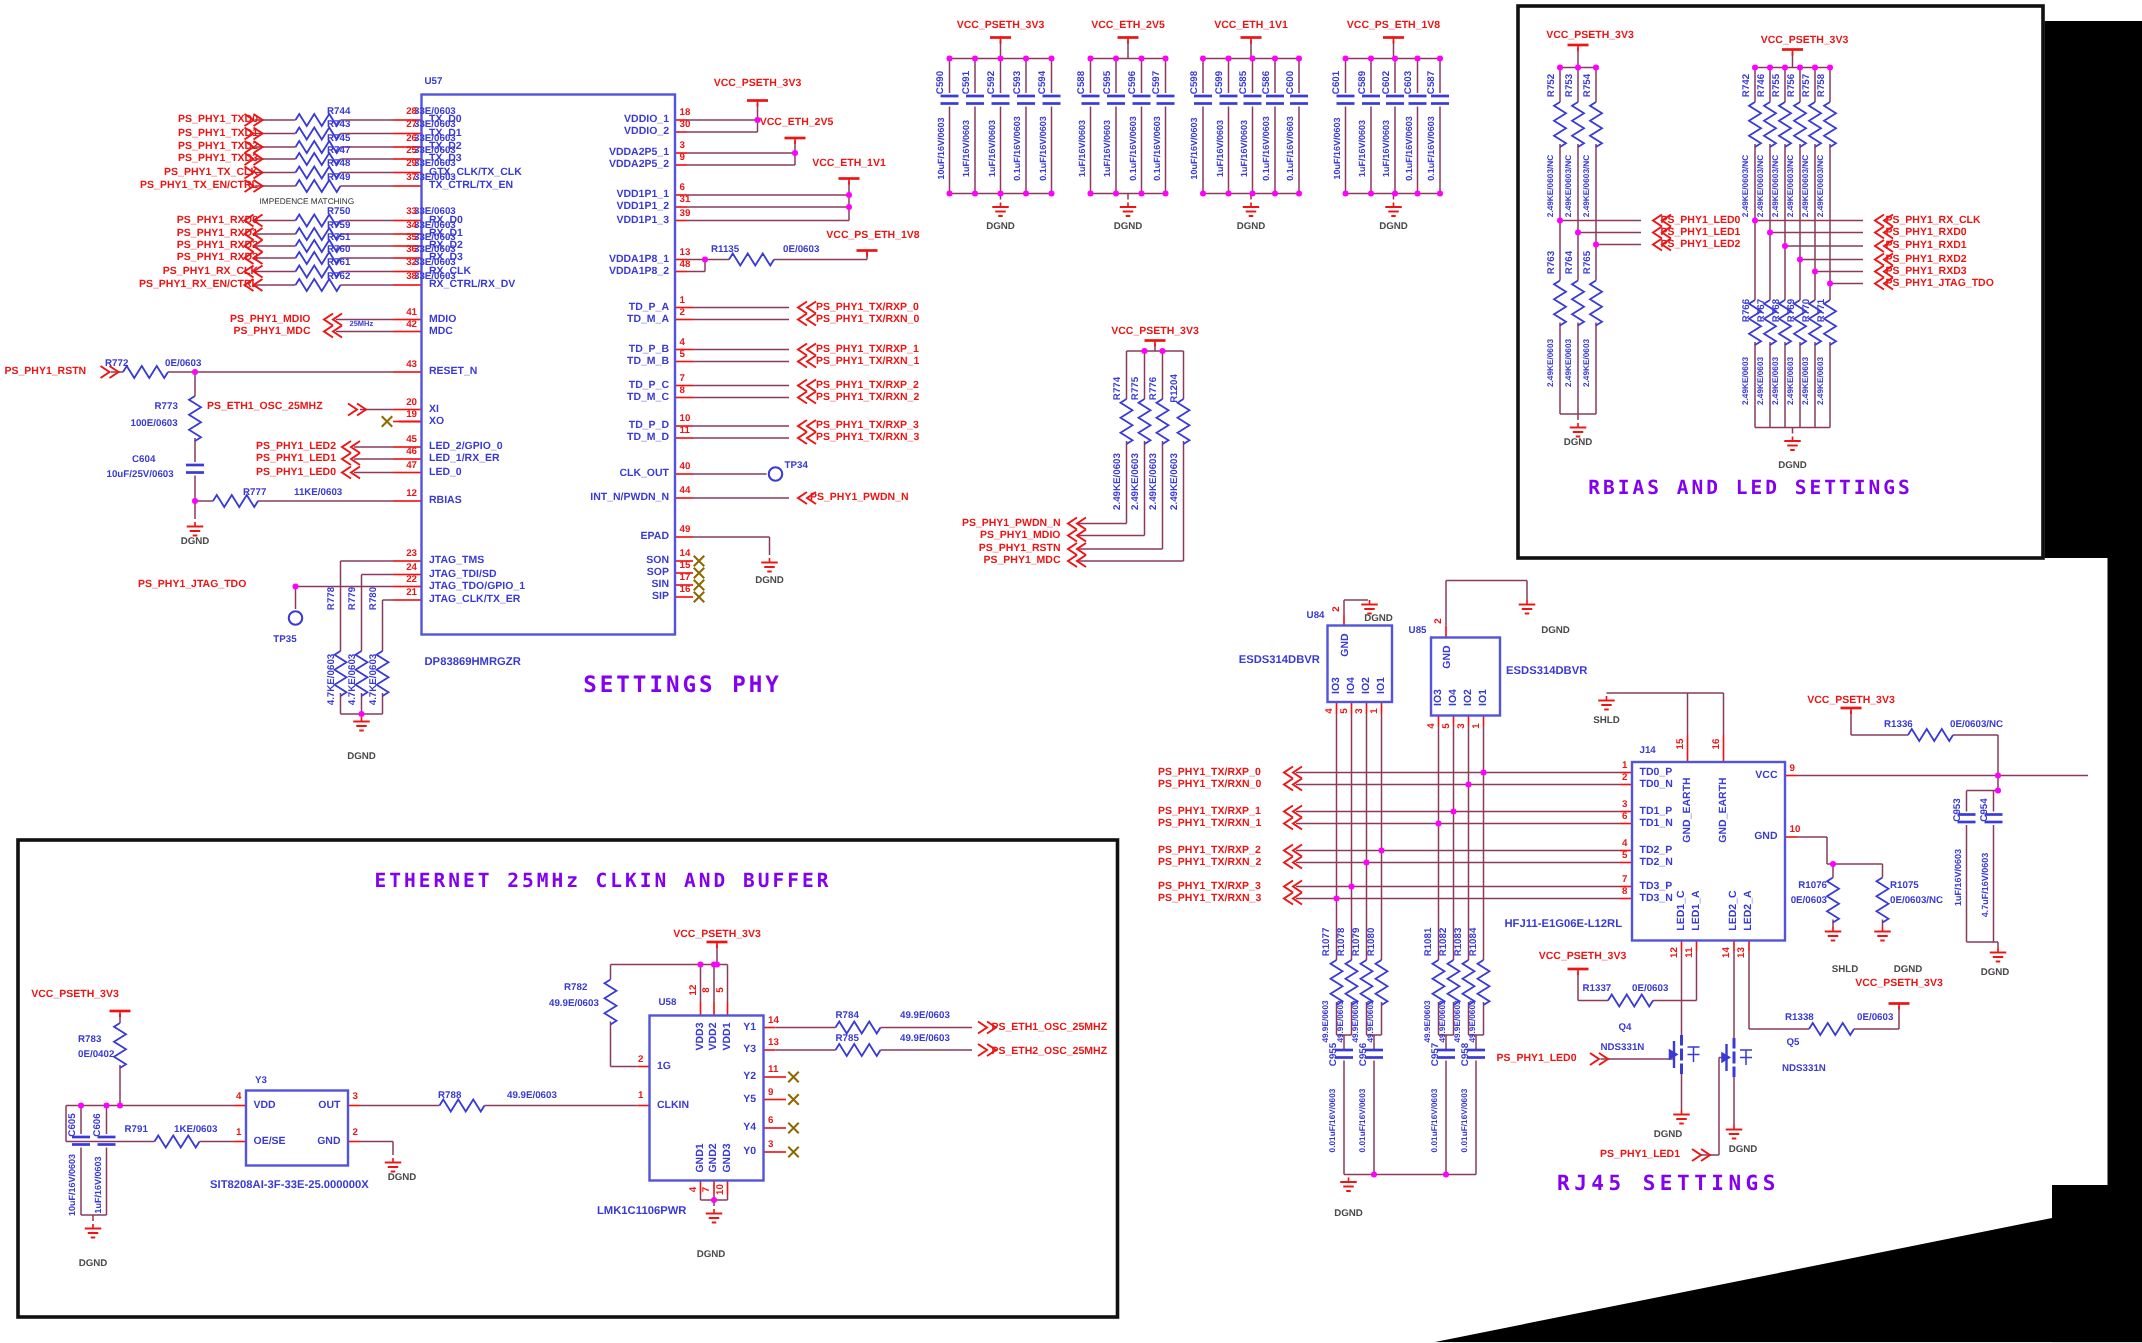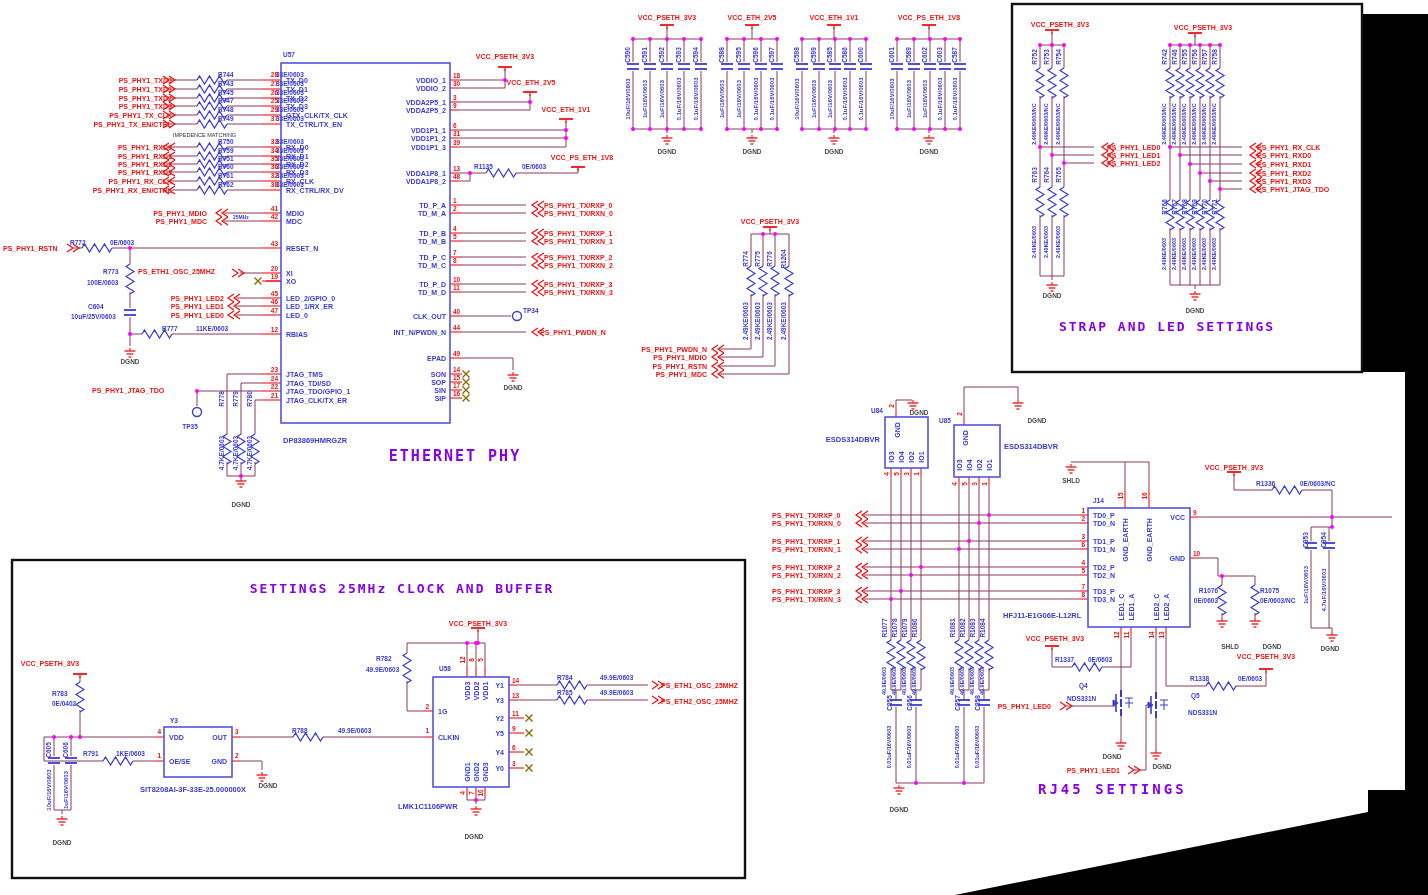--- a/index.html
+++ b/index.html
@@ -1301,23 +1301,23 @@
       <span class="lb d" style="left: 1079px; top: 686px; transform: translate(0px, -50%);">Q4</span>
       <span class="lb d" style="left: 1067px; top: 699px; transform: translate(0px, -50%);">NDS331N</span>
       <span class="lb n" style="left: 1266px; top: 656px; transform: translate(-50%, -50%);">VCC_PSETH_3V3</span>
       <span class="lb d" style="left: 1190px; top: 679px; transform: translate(0px, -50%);">R1338</span>
       <span class="lb d" style="left: 1238px; top: 679px; transform: translate(0px, -50%);">0E/0603</span>
       <span class="lb n" style="left: 1120px; top: 770px; transform: translate(-100%, -50%);">PS_PHY1_LED1</span>
       <span class="lb g" style="left: 1162px; top: 767px; transform: translate(-50%, -50%);">DGND</span>
       <span class="lb d" style="left: 1191px; top: 696px; transform: translate(0px, -50%);">Q5</span>
       <span class="lb d" style="left: 1188px; top: 713px; transform: translate(0px, -50%);">NDS331N</span>
     </div>
-  <div class="ttl" style="left:455px;top:456px;font-size:15px;letter-spacing:2px;transform:translate(-50%,-50%);">ETHERNET PHY</div>
-  <div class="ttl" style="left:402px;top:588px;font-size:13px;letter-spacing:2px;transform:translate(-50%,-50%);">SETTINGS 25MHz CLOCK AND BUFFER</div>
-  <div class="ttl" style="left:1167px;top:326px;font-size:13px;letter-spacing:2px;transform:translate(-50%,-50%);">STRAP AND LED SETTINGS</div>
+  <div class="ttl" style="left:455px;top:456px;font-size:15px;letter-spacing:2px;transform:translate(-50%,-50%);">SETTINGS PHY</div>
+  <div class="ttl" style="left:402px;top:588px;font-size:13px;letter-spacing:2px;transform:translate(-50%,-50%);">ETHERNET 25MHz CLKIN AND BUFFER</div>
+  <div class="ttl" style="left:1167px;top:326px;font-size:13px;letter-spacing:2px;transform:translate(-50%,-50%);">RBIAS AND LED SETTINGS</div>
   <div class="ttl" style="left:1038px;top:789px;font-size:14px;letter-spacing:3px;transform:translate(0,-50%);">RJ45 SETTINGS</div>
   <div class="blackpatch" style="left:1363px;top:14px;width:65px;height:358px;"></div>
   <div class="blackpatch" style="left:1405px;top:372px;width:23px;height:418px;"></div>
   <div class="blackpatch" style="left:1368px;top:790px;width:60px;height:105px;"></div>
   <svg style="position:absolute;left:0;top:0;" width="1428" height="895">
      <polygon points="955,895 1368,812 1368,895" fill="#000"></polygon>
   </svg>
 </div>
 
 </body></html>

